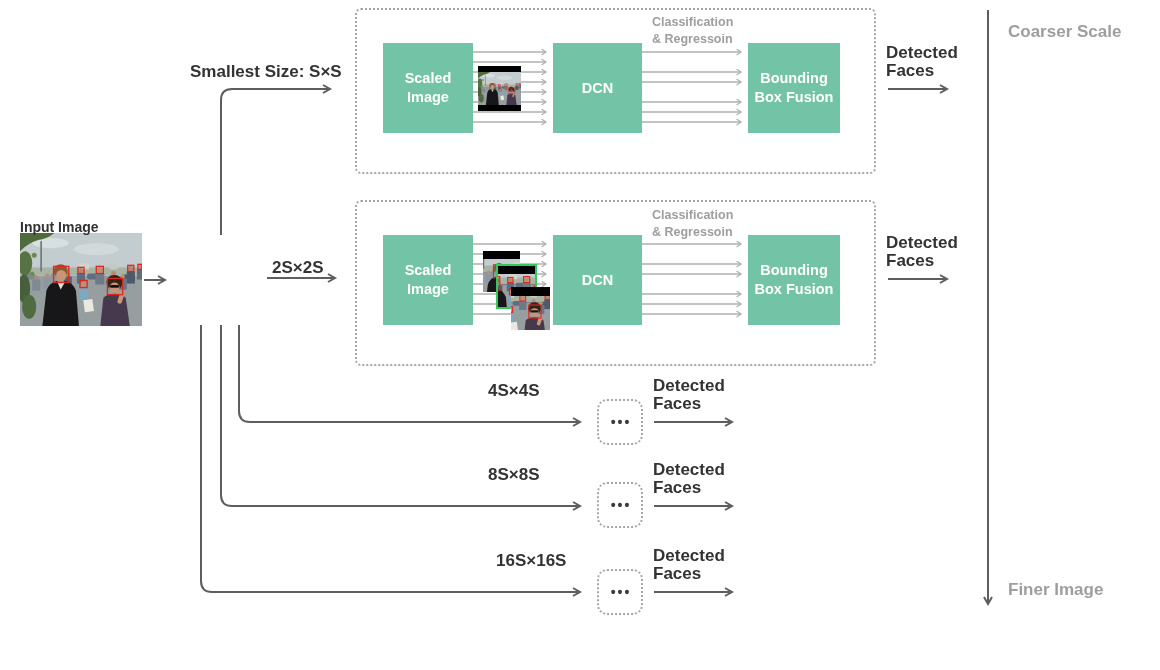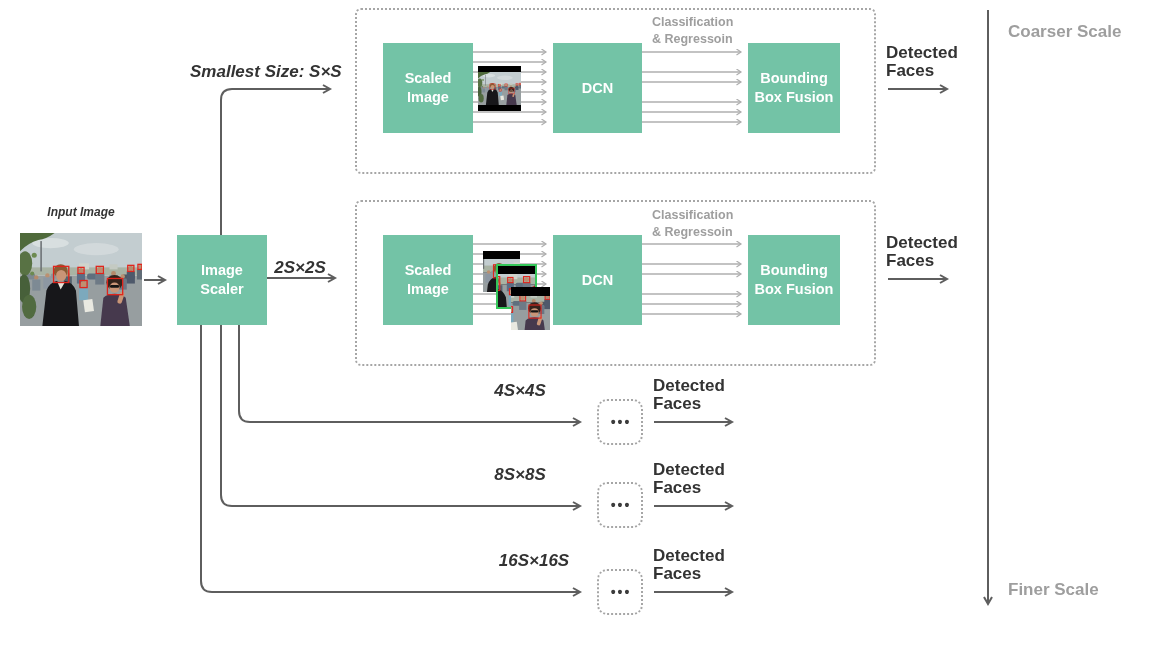--- a/index.html
+++ b/index.html
@@ -19,21 +19,21 @@
   #connectors{position:absolute;left:0;top:0;z-index:1;}
   .ln-dark{stroke:var(--arrow-dark);stroke-width:2;fill:none;}
   .ln-light{stroke:var(--arrow-light);stroke-width:1.3;fill:none;}
   .chev-dark{stroke:var(--arrow-dark);stroke-width:2;fill:none;}
   .chev-light{stroke:var(--arrow-light);stroke-width:1.2;fill:none;}
   .frame{position:absolute;border:2px dotted var(--dotted-border);border-radius:6px;z-index:0;}
   .box{position:absolute;background:var(--accent);color:var(--box-text);font-weight:700;
        font-size:14.5px;line-height:1.3;display:flex;align-items:center;justify-content:center;
        text-align:center;z-index:2;}
   .lbl{position:absolute;font-weight:700;color:var(--text-dark);font-size:17px;z-index:4;white-space:nowrap;}
-  .lbl.center{text-align:center;font-style:italic;}
+  .lbl.center{}
   .lbl.two-line{white-space:normal;line-height:18px;}
   .muted{color:var(--text-muted);}
   .annot{position:absolute;font-weight:700;color:var(--text-muted);font-size:12.5px;line-height:17px;z-index:4;}
   .dots-box{position:absolute;width:46px;height:46px;border:2px dotted var(--dotted-border);
             border-radius:10px;display:flex;align-items:center;justify-content:center;
             font-weight:700;letter-spacing:2px;color:#3C3C3C;font-size:14px;z-index:2;padding-left:2px;box-sizing:border-box;}
   .photo{position:absolute;overflow:hidden;z-index:3;}
   .photo > svg{display:block;width:100%;height:100%;}
   .letterbox{background:#000;}
   .letterbox > svg{position:absolute;left:0;top:6px;width:100%;height:33px;}
@@ -171,30 +171,27 @@
       <line class="ln-light" x1="642" y1="274" x2="741" y2="274" marker-end="url(#mLight)"></line>
       <line class="ln-light" x1="642" y1="294" x2="741" y2="294" marker-end="url(#mLight)"></line>
       <line class="ln-light" x1="642" y1="304" x2="741" y2="304" marker-end="url(#mLight)"></line>
       <line class="ln-light" x1="642" y1="314" x2="741" y2="314" marker-end="url(#mLight)"></line>
     </g>
   </svg>
 
   <div class="frame" style="left:355px;top:8px;width:517px;height:162px;"></div>
   <div class="frame" style="left:355px;top:200px;width:517px;height:162px;"></div>
 
-  <div class="lbl center" style="left:20px;top:205px;width:122px;font-size:12px;">Input Image</div>
+  <div class="lbl center" style="left:20px;top:219px;width:122px;font-size:14px;">Input Image</div>
   <div class="photo" style="left:20px;top:233px;width:122px;height:93px;">
     <svg viewBox="0 0 120 92" preserveAspectRatio="none">
         <use href="#crowd-photo"></use>
       </svg>
   </div>
 
-  <div class="box" style="left:177px;top:235px;width:90px;height:90px;">
-    <span style="width:70px;">Image Scaler</span>
-  </div>
 
   <div class="lbl center" style="left:190px;top:62px;width:140px;">Smallest Size: S×S</div>
   <div class="lbl center" style="left:272px;top:258px;width:56px;">2S×2S</div>
   <div class="lbl center" style="left:488px;top:381px;width:64px;">4S×4S</div>
   <div class="lbl center" style="left:488px;top:465px;width:64px;">8S×8S</div>
   <div class="lbl center" style="left:496px;top:551px;width:76px;">16S×16S</div>
 
   <div class="box" style="left:383px;top:43px;width:90px;height:90px;">
     <span style="width:64px;">Scaled Image</span>
   </div>
@@ -254,15 +251,15 @@
     <span>•••</span>
   </div>
   <div class="lbl two-line" style="left:653px;top:461px;width:72px;">Detected Faces</div>
 
   <div class="dots-box" style="left:597px;top:569px;">
     <span>•••</span>
   </div>
   <div class="lbl two-line" style="left:653px;top:547px;width:72px;">Detected Faces</div>
 
   <div class="lbl muted" style="left:1008px;top:22px;">Coarser Scale</div>
-  <div class="lbl muted" style="left:1008px;top:580px;">Finer Scale</div>
+  <div class="lbl muted" style="left:1008px;top:580px;">Finer Image</div>
 
 </div>
 
 </body></html>

